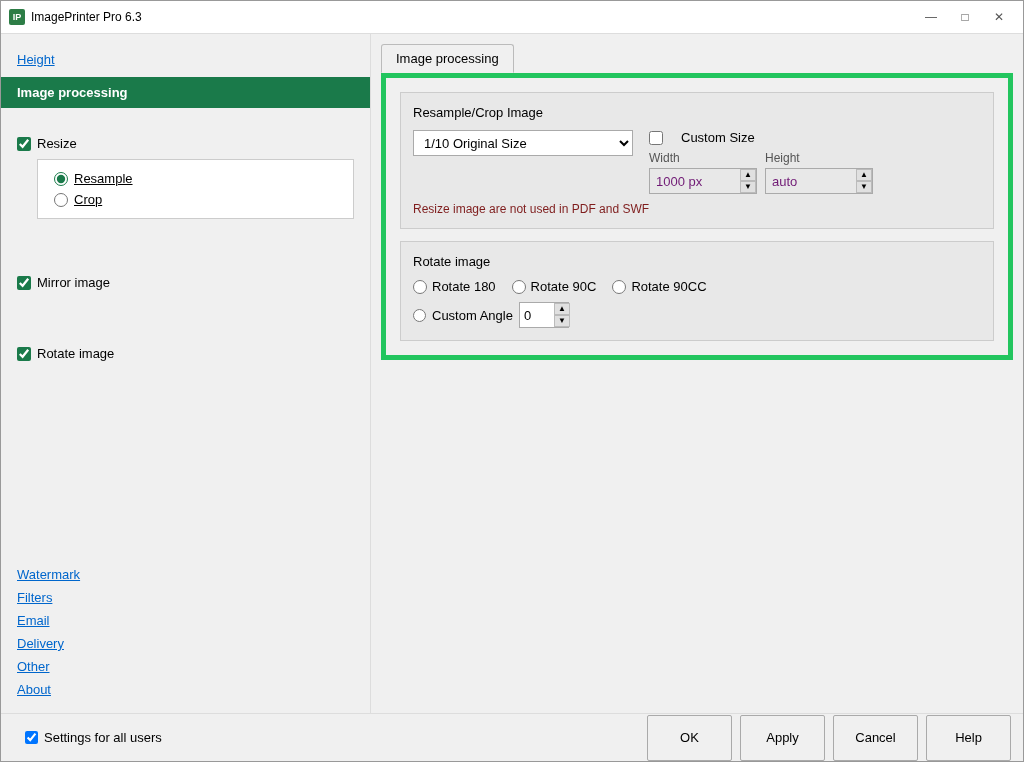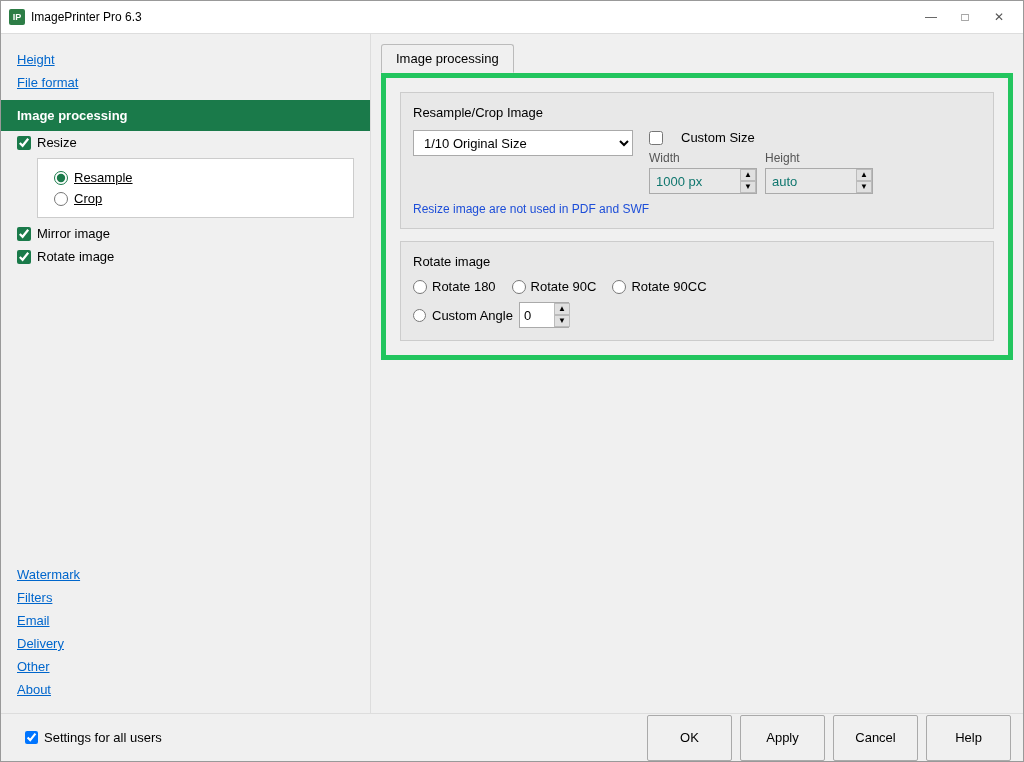--- a/index.html
+++ b/index.html
@@ -86,21 +86,21 @@
     .sidebar-active {
       background: #1a7a4a;
       color: white;
       padding: 8px 16px;
       font-weight: bold;
       font-size: 13px;
       cursor: pointer;
       text-decoration: none;
     }
     .sidebar-section {
-      padding: 0 16px;
+      padding: 24px 16px;
     }
     .checkbox-row {
       display: flex;
       align-items: center;
       gap: 6px;
       padding: 4px 0;
     }
     .checkbox-row input[type="checkbox"] {
       width: 14px;
       height: 14px;
@@ -223,21 +223,21 @@
       border: 1px solid #aaa;
       background: #e8e8e8;
     }
     .wh-input {
       width: 90px;
       height: 24px;
       border: none;
       background: #e8e8e8;
       padding: 2px 6px;
       font-size: 13px;
-      color: #0f766e;
+      color: #701a75;
     }
     .wh-spinner {
       display: flex;
       flex-direction: column;
       width: 16px;
     }
     .spin-btn {
       width: 16px;
       height: 12px;
       background: #e0e0e0;
@@ -245,21 +245,21 @@
       cursor: pointer;
       display: flex;
       align-items: center;
       justify-content: center;
       font-size: 8px;
       line-height: 1;
     }
     .resize-note {
       margin-top: 8px;
       font-size: 12px;
-      color: #1d4ed8;
+      color: #7f1d1d;
     }
     .rotate-section {
       border: 1px solid #ccc;
       background: #e8e8e8;
       padding: 12px;
     }
     .rotate-options {
       display: flex;
       flex-direction: column;
       gap: 8px;
@@ -349,21 +349,20 @@
       <button class="title-bar-btn">□</button>
       <button class="title-bar-btn close">✕</button>
     </div>
   </div>
 
   <div class="content">
 
     <div class="sidebar">
       <div style="padding: 6px 0;">
         <div class="sidebar-link">Height</div>
-        <div class="sidebar-link">File format</div>
       </div>
       <div class="sidebar-active">Image processing</div>
 
       <div class="sidebar-section">
         <div class="checkbox-row">
           <input type="checkbox" checked="" style="">
           <span>Resize</span>
         </div>
         <div class="radio-group">
           <div class="radio-row">

